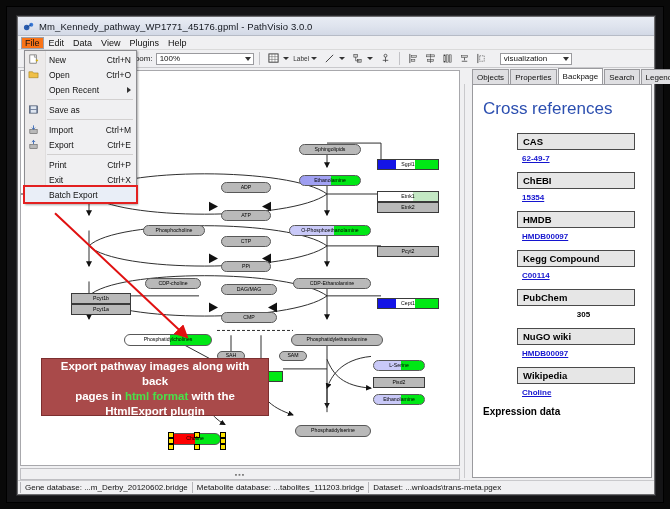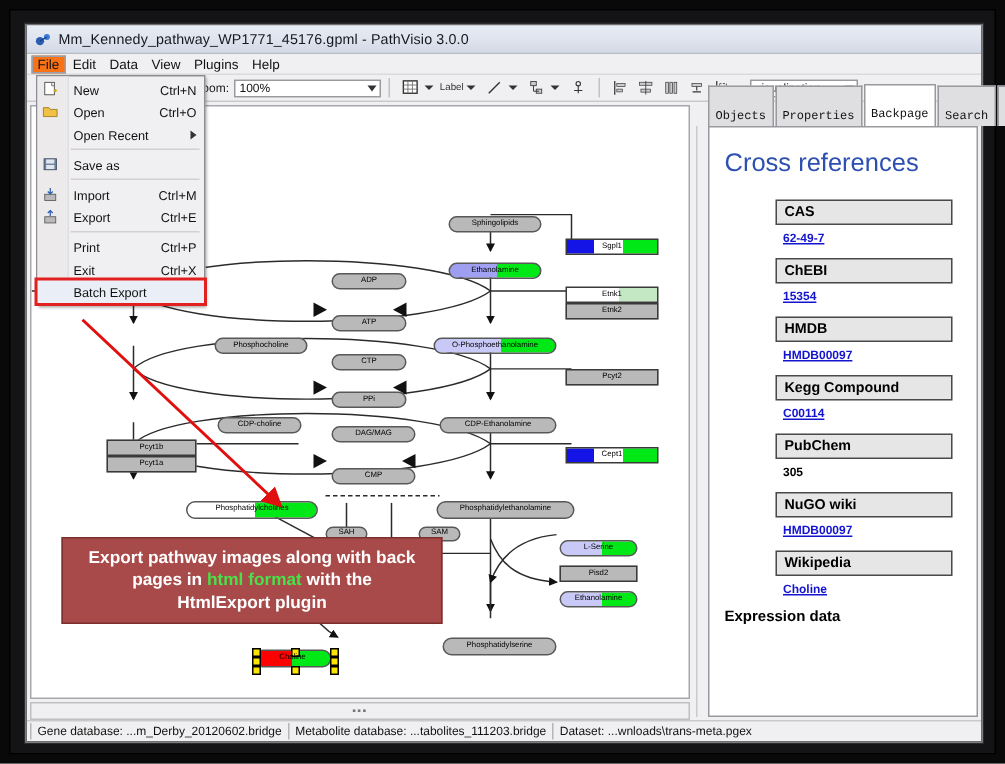--- a/index.html
+++ b/index.html
@@ -81,22 +81,22 @@
   }
   .hscroll .grip{font-size:7px;color:#777;letter-spacing:1px;}
 
   
   .rpanel{
     position:absolute;left:446px;right:2px;top:2px;bottom:2px;
     background:#f0f0f2;box-sizing:border-box;
   }
   .tabs{position:absolute;left:8px;top:0;right:0;height:14px;display:flex;align-items:flex-end;}
   .tab{
-    font-size:8px;padding:15px 4px 1px;border:1px solid #9a9a9e;border-bottom:none;
-    background:#dfdfe2;color:#111;margin-right:1px;white-space:nowrap;line-height:10px;font-family:Liberation Mono, monospace;
+    font-size:8px;padding:3px 4px 1px;border:1px solid #9a9a9e;border-bottom:none;
+    background:#dfdfe2;color:#111;margin-right:1px;white-space:nowrap;line-height:10px;
   }
   .tab.sel{background:#fff;padding-bottom:2px;position:relative;z-index:2;}
   .panel-body{
     position:absolute;left:8px;top:14px;right:0;bottom:0;
     background:#fff;border:1px solid #9a9a9e;box-sizing:border-box;overflow:hidden;
   }
   .panel-left-rail{
     position:absolute;left:0;top:14px;width:8px;bottom:0;background:#f0f0f2;
     border-left:1px solid #c9c9cc;box-sizing:border-box;
   }
@@ -106,21 +106,21 @@
     font-family:"Liberation Sans", sans-serif;
   }
   .xref-block{margin-bottom:9px;margin-left:36px;}
   .xref-head{
     background:#e6e6e6;border:1px solid #4a4a4a;
     font-size:9.5px;font-weight:bold;color:#000;
     padding:2px 5px;width:118px;box-sizing:border-box;
   }
   .xref-val{font-size:8px;padding:4px 0 0 5px;color:#1414cf;}
   .xref-val a{color:#1414cf;text-decoration:underline;font-weight:bold;}
-  .xref-val.plain{color:#000;text-decoration:none;font-weight:bold;}
+  .xref-val.plain{color:#000;text-decoration:none;font-weight:bold;text-align:center;}
   .expr-title{font-size:10px;font-weight:bold;color:#000;margin:6px 0 0 2px;}
 
   
   .statusbar{
     position:absolute;left:0;right:0;bottom:0;height:14px;
     background:#f0f0f2;border-top:1px solid #c9c9cc;
     display:flex;align-items:center;box-sizing:border-box;
   }
   .status-field{
     font-size:8px;color:#111;white-space:nowrap;padding:0 4px;
@@ -141,24 +141,24 @@
   .dd-label{font-size:8.5px;color:#111;flex:1 1 auto;padding-left:4px;white-space:nowrap;}
   .dd-label.dim{color:#a0a0a0;}
   .dd-accel{font-size:8.5px;color:#111;padding-right:5px;white-space:nowrap;}
   .dd-accel.dim{color:#a0a0a0;}
   .dd-sub{width:0;height:0;border-top:3px solid transparent;border-bottom:3px solid transparent;border-left:4px solid #333;margin-right:5px;}
   .dd-sep{height:1px;background:#d2d0d0;margin:2px 3px 2px 22px;}
   .dd-row.hl{outline:2px solid #e32020;background:#e9eef7;z-index:3;}
 
   
   .callout{
-    position:absolute;left:20px;top:287px;width:254px;height:58px;
+    position:absolute;left:20px;top:287px;width:228px;height:58px;
     background:#a94a4a;border:1px solid #7c2f2f;
     color:#fff;font-weight:bold;font-size:11.5px;line-height:15px;
-    display:flex;align-items:center;justify-content:center;text-align:center;
+    display:flex;justify-content:center;text-align:center;
     z-index:40;box-sizing:border-box;padding:0 6px;
   }
   .callout .hl{color:#49e04a;}
   .arrow-svg{position:absolute;left:0;top:0;width:100%;height:100%;pointer-events:none;z-index:39;}
 
   
   .node{position:absolute;box-sizing:border-box;display:flex;align-items:center;justify-content:center;
         font-size:5.2px;color:#000;text-align:center;line-height:1;white-space:nowrap;}
   .metab{background:#b9b9b9;border:1px solid #585858;border-radius:7px;height:11px;}
   .gene{background:#b9b9b9;border:1px solid #3a3a3a;height:11px;}

